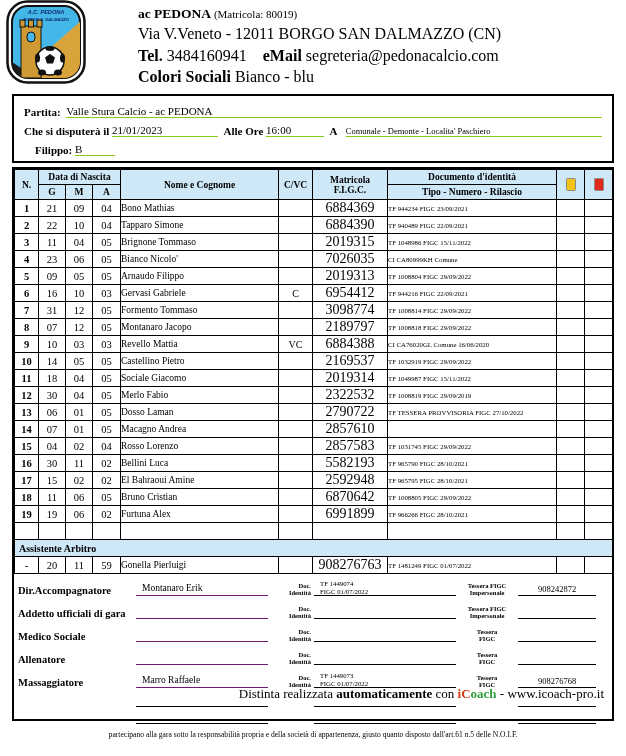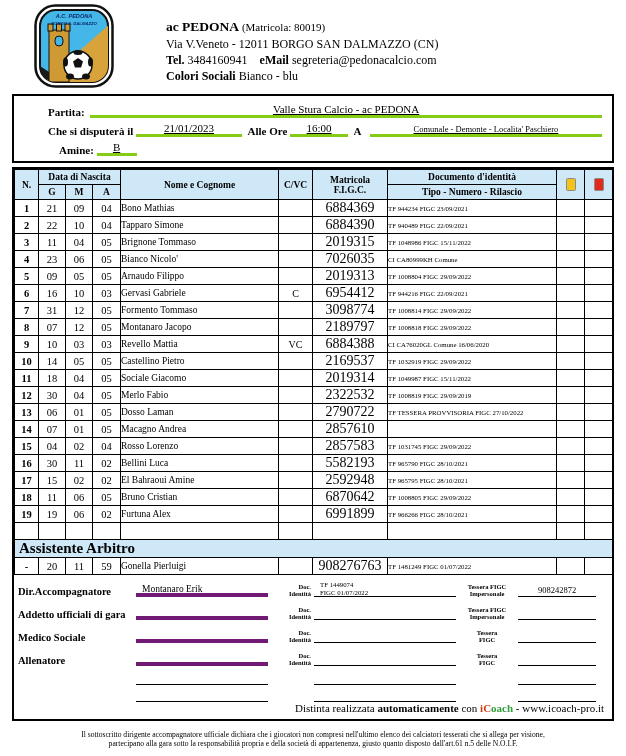--- a/index.html
+++ b/index.html
@@ -3,70 +3,70 @@
 <meta charset="utf-8">
 <style>
   :root{
     --light-blue:#cfe8f7; --yellow-card:#f2c318; --red-card:#e02a1c;
   }
   *{box-sizing:border-box;margin:0;padding:0;}
   html,body{width:626px;height:756px;overflow:hidden;background:#fff;}
   body{font-family:"Liberation Serif",serif;color:#000;padding-top:6px;}
 
   
-  .top{display:flex;align-items:center;height:82px;padding:2px 18px 0 34px;}
+  .top{display:flex;align-items:flex-end;height:82px;padding:2px 18px 0 6px;}
   .badge-left{width:82px;flex:0 0 82px;}
   .club-info{margin-left:50px;padding-top:6px;line-height:1.35;}
   .club-line1{font-size:11px;}
   .club-name{font-weight:bold;font-size:13.5px;}
-  .club-line{font-size:12px;}
+  .club-line{font-size:16px;}
   .b{font-weight:bold;}
   .lnd-wrap{margin-left:auto;width:78px;padding-top:4px;}
 
   
   .match-box{margin:6px 12px 0 12px;border:2px solid #000;padding:3px 10px 5px 10px;}
-  .m-row{display:flex;align-items:flex-end;height:19px;font-size:11px;margin-left:24px;}
+  .m-row{display:flex;align-items:flex-end;height:19px;font-size:11px;}
   .lbl{font-weight:bold;white-space:nowrap;}
-  .uline{border-bottom:3px solid #84cc16;text-align:center;white-space:nowrap;text-decoration:underline;}
+  .uline{border-bottom:1px solid #84cc16;text-align:left;white-space:nowrap;}
   .grow{flex:1;}
   .venue{font-size:8.5px;line-height:1.1;}
 
   
   .main-box{position:relative;margin:4px 12px 0 12px;border:2px solid #000;height:554px;}
   table.roster{border-collapse:collapse;table-layout:fixed;width:100%;}
   table.roster th,table.roster td{border:1px solid #000;overflow:hidden;white-space:nowrap;padding:0;}
   table.roster thead th{background:var(--light-blue);font-size:9.5px;height:15px;font-weight:bold;}
   table.roster tbody tr{height:17px;}
   td.c-n{font-weight:bold;font-size:10.5px;text-align:center;}
   td.c-d{font-size:10.5px;text-align:center;}
   td.c-name{font-size:9.5px;padding-left:8px;}
   td.c-cvc{font-size:10px;text-align:center;}
   td.c-mat{font-size:14px;text-align:center;}
   td.c-doc{font-size:6.8px;padding-left:4px;white-space:pre;}
   .card{width:10px;height:13px;border:1px solid #8a8a8a;border-radius:1.5px;margin:0 auto;}
   .card.y{background:var(--yellow-card);}
   .card.r{background:var(--red-card);}
-  tr.band td{background:var(--light-blue);font-weight:bold;font-size:15px;padding-left:4px;height:13px;}
+  tr.band td{background:var(--light-blue);font-weight:bold;font-size:10px;padding-left:4px;height:13px;}
   tr.assist{height:18px;}
 
   
   .officials{padding-top:1px;}
   .off-row{display:flex;align-items:flex-end;height:23px;padding:0 4px 2px 4px;}
   .off-label{width:118px;font-weight:bold;font-size:10.5px;}
-  .off-name{width:132px;border-bottom:4px solid #701a75;font-size:9.5px;padding-left:6px;height:13px;}
+  .off-name{width:132px;border-bottom:1px solid #701a75;font-size:9.5px;padding-left:6px;height:13px;}
   .off-doclabel{width:36px;margin-left:10px;font-size:6.5px;font-weight:bold;text-align:right;padding-right:3px;line-height:1.08;}
   .off-docline{width:142px;border-bottom:1px solid #000;font-size:6.8px;line-height:1.08;padding-left:6px;display:flex;flex-direction:column;justify-content:flex-end;}
   .off-teslabel{width:62px;font-size:6.5px;font-weight:bold;text-align:center;line-height:1.08;}
   .off-tesline{width:78px;border-bottom:1px solid #000;font-size:8.5px;text-align:center;height:12px;}
   .sig-row{display:flex;height:17px;padding:0 4px;}
   .sig{border-bottom:1px solid #000;height:100%;}
   .sig.l1{margin-left:118px;width:132px;}
   .sig.l2{margin-left:46px;width:142px;}
   .sig.l3{margin-left:62px;width:78px;}
-  .distinta{position:absolute;right:8px;bottom:5px;font-size:11px;}
+  .distinta{position:absolute;right:8px;bottom:17px;font-size:13px;}
   .ic-red{color:#d43a10;font-weight:bold;}
   .ic-green{color:#2f9e3a;font-weight:bold;}
 
   
   .footer{margin-top:9px;text-align:center;font-size:7.6px;line-height:1.25;padding:0 14px;}
 </style>
 </head>
 <body>
 
 <div class="top">
@@ -131,21 +131,21 @@
     <span class="lbl">Che si disputerà il</span>&nbsp;
     <span class="uline" style="width:106px">21/01/2023</span>&nbsp;&nbsp;
     <span class="lbl">Alle Ore</span>&nbsp;
     <span class="uline" style="width:58px">16:00</span>&nbsp;&nbsp;
     <span class="lbl">A</span>&nbsp;&nbsp;&nbsp;
     <span class="uline grow venue">Comunale - Demonte - Localita' Paschiero</span>
   </div>
   <div class="m-row">
     &nbsp;
     &nbsp;&nbsp;
-    <span class="lbl">Amine:</span>&nbsp;
+    <span class="lbl">Filippo:</span>&nbsp;
     <span class="uline" style="width:40px">B</span>
   </div>
 </div>
 
 <div class="main-box">
   <table class="roster">
     <colgroup>
       <col style="width:24px">
         <col style="width:27px">
         <col style="width:27px">
@@ -530,34 +530,50 @@
           <div></div>
           <div></div>
         </div>
         <div class="off-teslabel">
           <div>Tessera</div>
           <div>FIGC</div>
         </div>
         <div class="off-tesline"></div>
       </div>
 
+      <div class="off-row">
+        <div class="off-label">Massaggiatore</div>
+        <div class="off-name">Marro Raffaele</div>
+        <div class="off-doclabel">
+          <div>Doc.</div>
+          <div>Identità</div>
+        </div>
+        <div class="off-docline">
+          <div>TF   1449073</div>
+          <div>FIGC 01/07/2022</div>
+        </div>
+        <div class="off-teslabel">
+          <div>Tessera</div>
+          <div>FIGC</div>
+        </div>
+        <div class="off-tesline">908276768</div>
+      </div>
     </div>
 
   <div class="sig-row">
     <div class="sig l1"></div>
     <div class="sig l2"></div>
     <div class="sig l3"></div>
   </div>
   <div class="sig-row">
     <div class="sig l1"></div>
     <div class="sig l2"></div>
     <div class="sig l3"></div>
   </div>
 
   <div class="distinta">
     <span>Distinta realizzata </span><span class="b">automaticamente</span><span> con </span><span class="ic-red">iC</span><span class="ic-green">oach</span><span> - www.icoach-pro.it</span>
   </div>
 </div>
 
 <div class="footer">
-  <div>Il sottoscritto dirigente accompagnatore ufficiale dichiara che i giocatori non compresi nell'ultimo elenco dei calciatori tesserati che si allega per visione,</div>
   <div>partecipano alla gara sotto la responsabilità propria e della società di appartenenza, giusto quanto disposto dall'art.61 n.5 delle N.O.I.F.</div>
 </div>
 
 </body></html>

